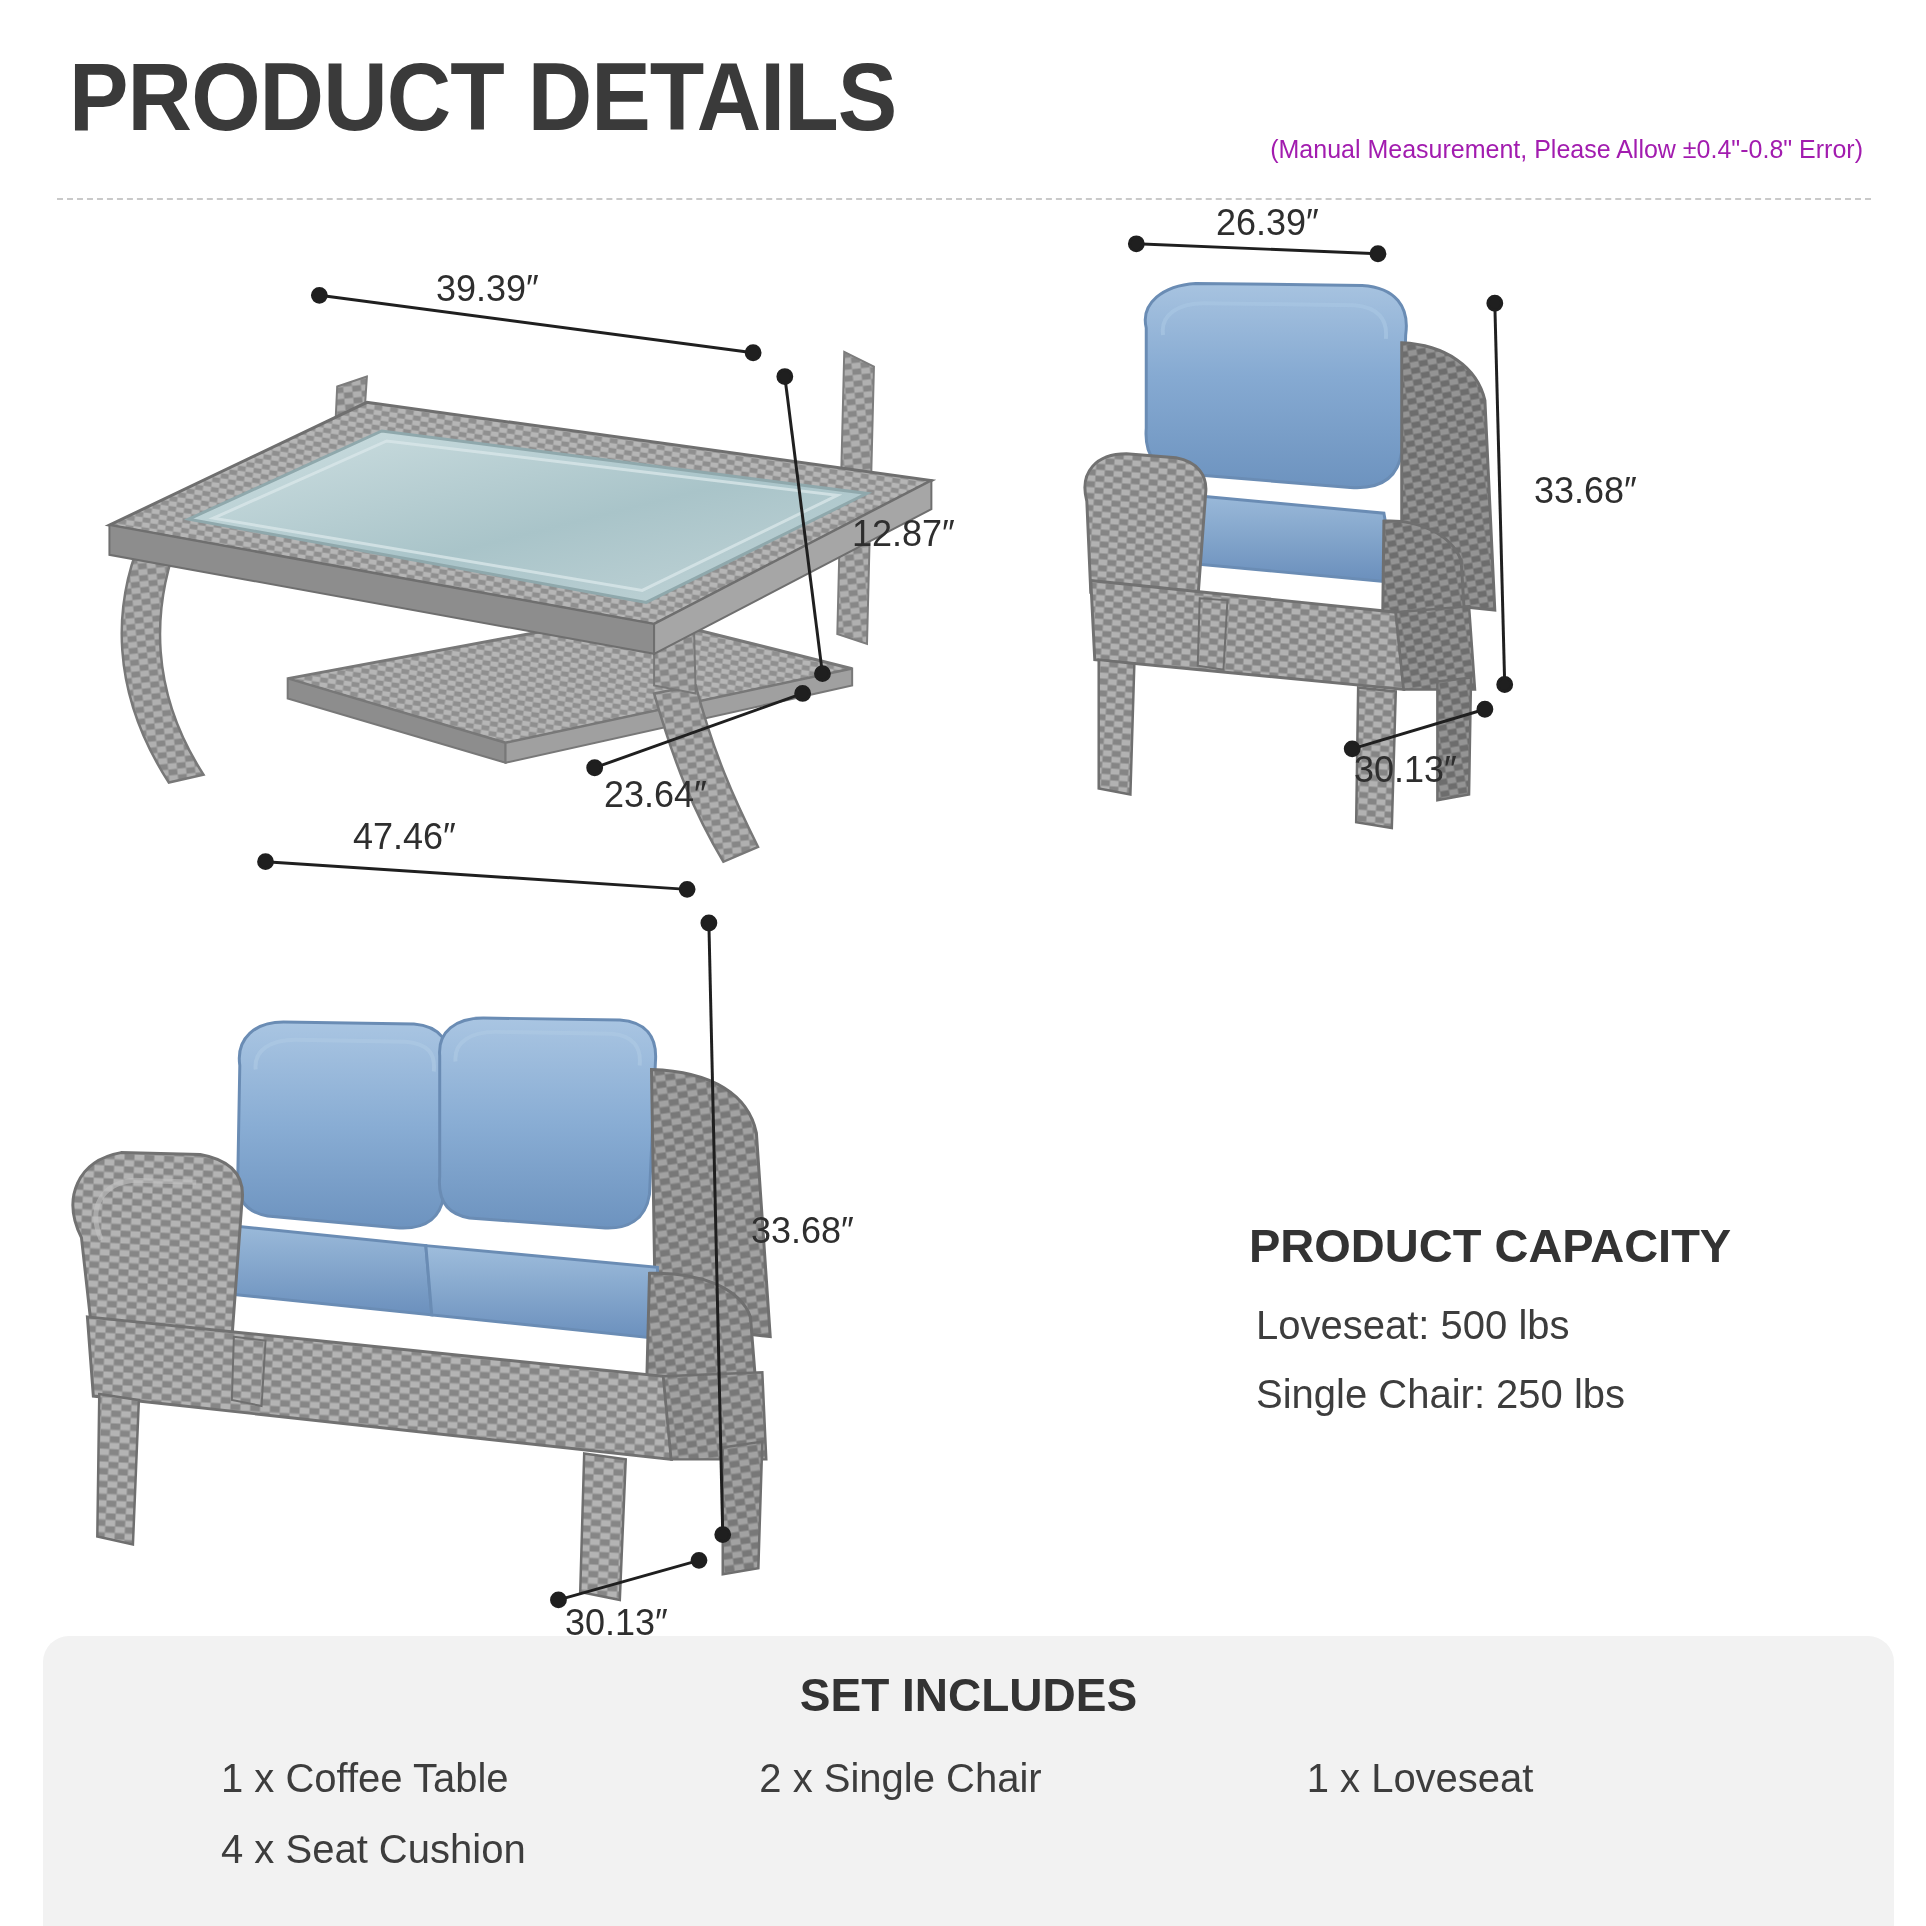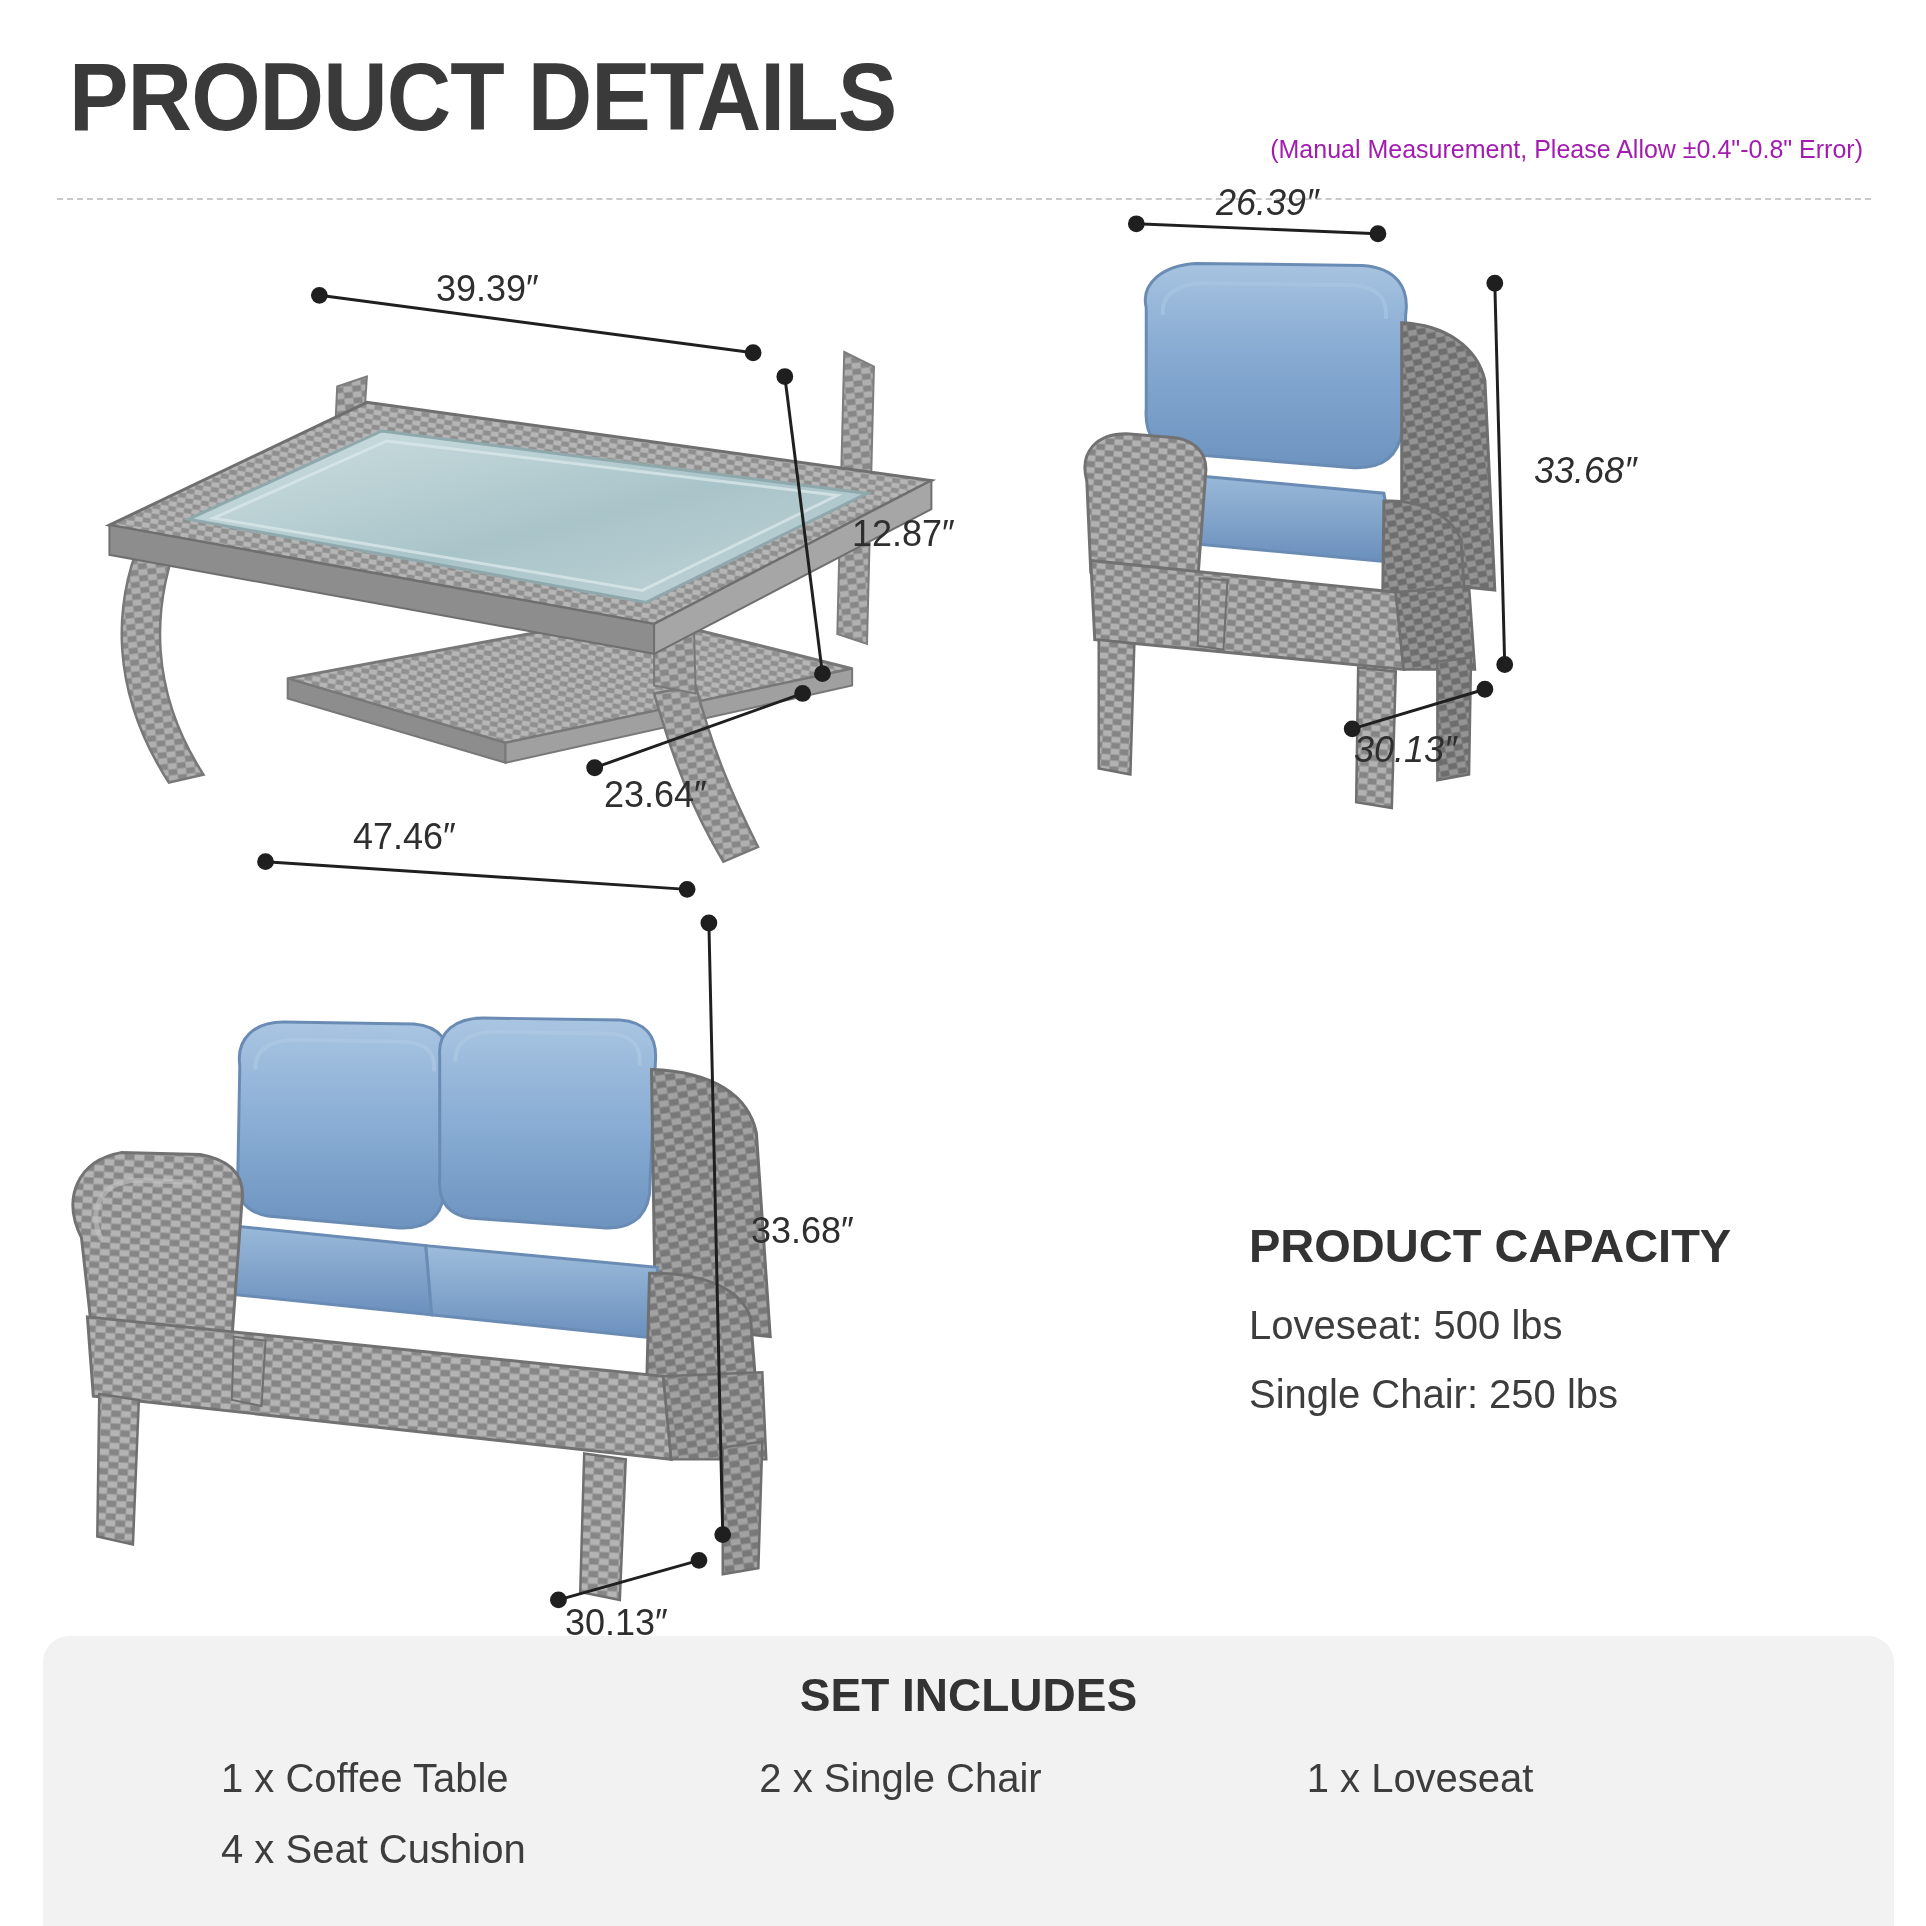--- a/index.html
+++ b/index.html
@@ -76,20 +76,21 @@
     font-size: 47px;
     font-weight: bold;
     color: #333333;
     letter-spacing: 0px;
     margin-bottom: 30px;
   }
   .weight-line {
     font-size: 40px;
     color: #3d3d3d;
     margin-bottom: 24px;
+    margin-left: 7px;
   }
 
   
   .set-includes {
     position: absolute;
     left: 43px;
     top: 1636px;
     width: 1851px;
     height: 291px;
     background: #f2f2f2;
@@ -189,21 +190,21 @@
       <circle cx="770" cy="470" r="7"></circle>
       <circle cx="560" cy="545" r="7"></circle>
       <line x1="720" y1="126" x2="752" y2="150" stroke-width="2" opacity="0"></line>
     </g>
   </svg>
   <div class="dim-label" style="left:396px; top:40px;">39.39″</div>
   <div class="dim-label" style="left:812px; top:285px;">12.87″</div>
   <div class="dim-label" style="left:564px; top:546px;">23.64″</div>
 </div>
 
-<div class="panel" style="left:1069px; top:204px; width:812px; height:713px;font-style:italic;">
+<div class="panel" style="left:1069px; top:224px; width:812px; height:713px;">
   <svg width="812" height="713" viewBox="0 0 820 720">
     <defs>
       <linearGradient id="cushA" x1="0" y1="0" x2="0" y2="1">
         <stop offset="0%" stop-color="#a7c3e0"></stop>
         <stop offset="45%" stop-color="#86aad2"></stop>
         <stop offset="100%" stop-color="#6d93bf"></stop>
       </linearGradient>
       <linearGradient id="cushB" x1="0" y1="0" x2="0" y2="1">
         <stop offset="0%" stop-color="#9dbcdb"></stop>
         <stop offset="100%" stop-color="#6a8fbc"></stop>

